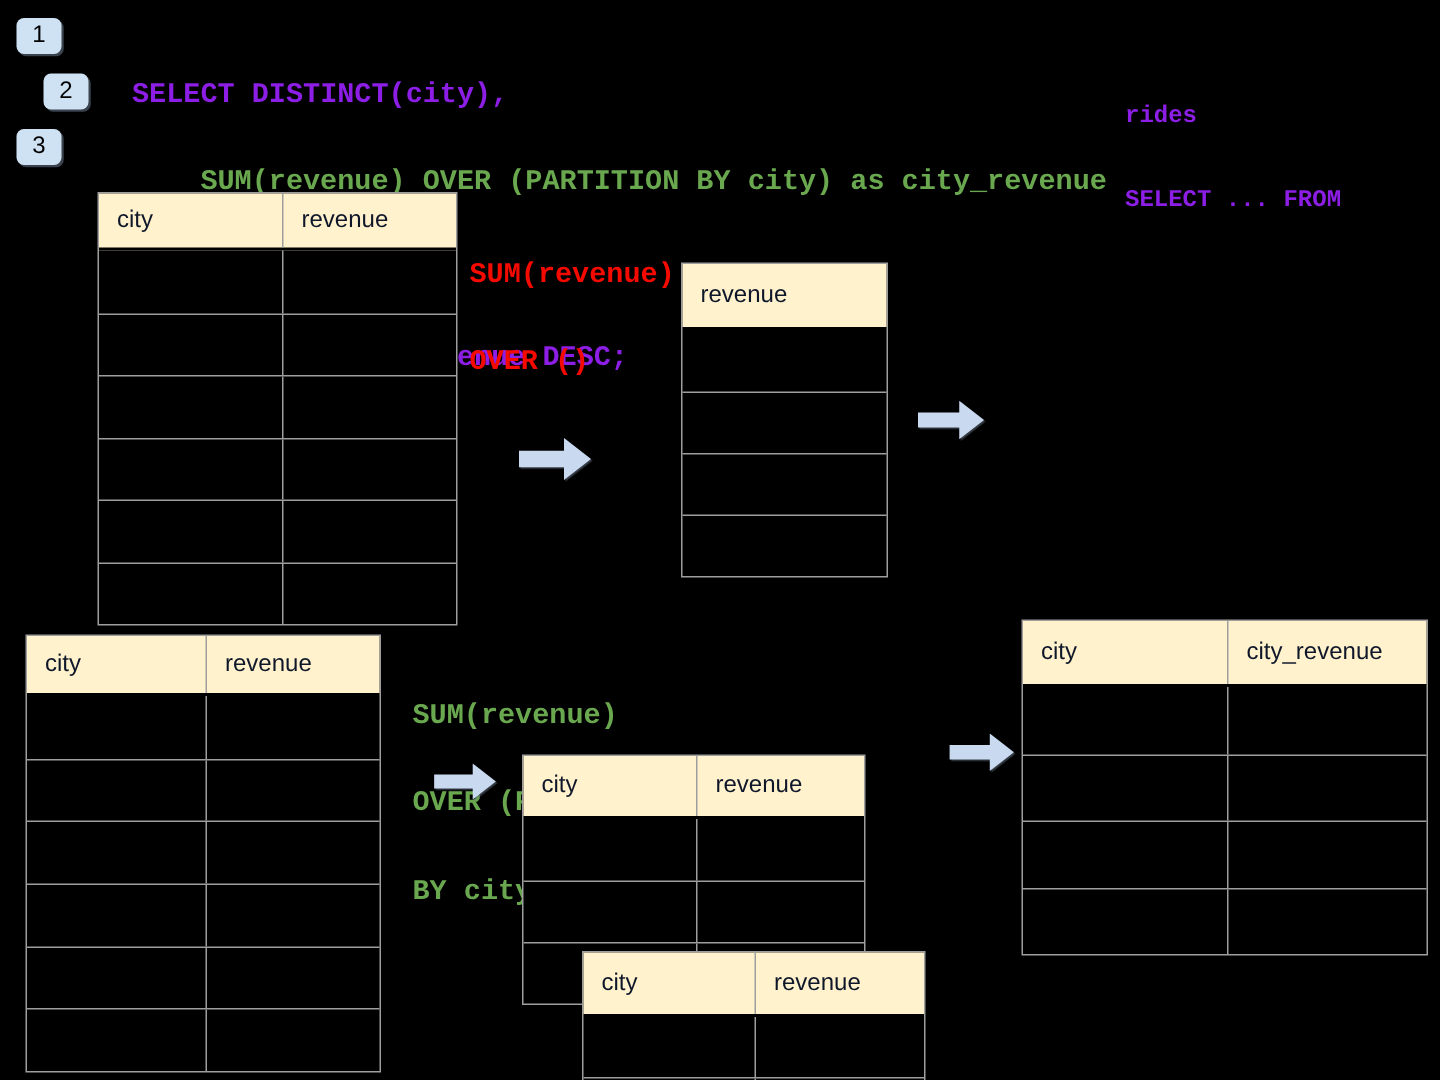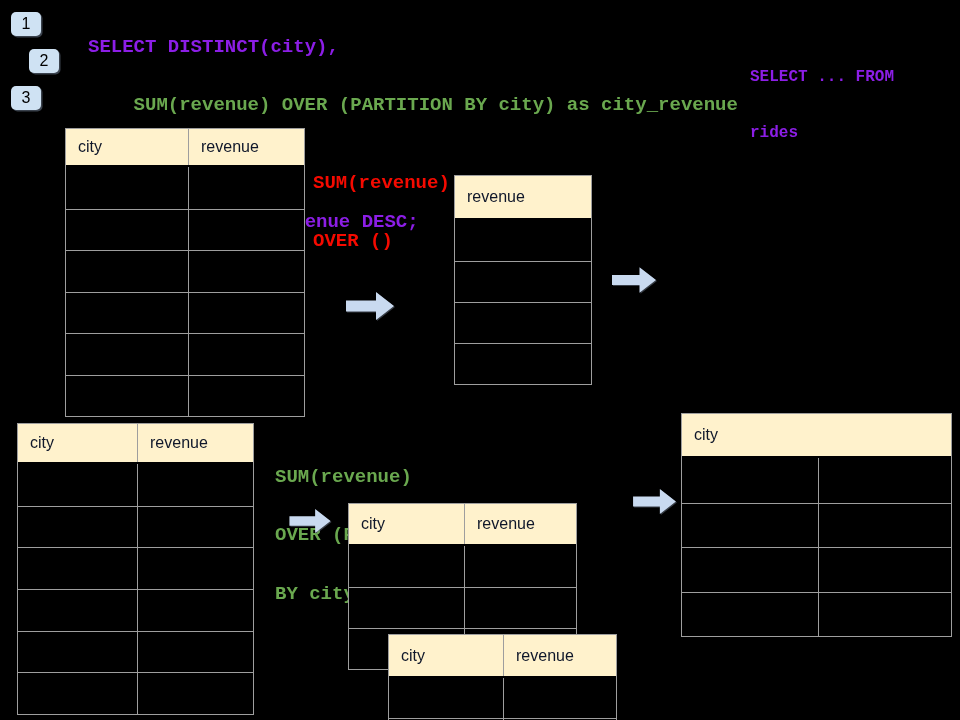--- a/index.html
+++ b/index.html
@@ -9,21 +9,21 @@
   
   .code{position:absolute;font-family:"Liberation Mono",monospace;font-weight:bold;
         white-space:pre;}
   .code-line{display:block;height:22.25px;line-height:22.25px;font-size:19px;}
   .ind-2{padding-left:2ch;}
   .ind-4{padding-left:4ch;}
   .cl-purple{color:#8C1EE6;}
   .cl-red{color:#F50A00;}
   .cl-green{color:#6AA84F;}
 
-  .main-code{left:88px;top:0;}
+  .main-code{left:88px;top:16px;}
   .side-note{left:750px;top:32px;}
   .side-note .code-line{font-size:16px;height:19.5px;line-height:19.5px;}
   .label-over-all{left:313px;top:136px;}
   .label-over-partition{left:275px;top:430px;}
 
   
   .badge{position:absolute;width:30px;height:24px;background:#CFE2F3;border-radius:5px;
          color:#000;font-size:16px;display:flex;align-items:center;justify-content:center;
          box-shadow:1.5px 1.5px 0 rgba(105,120,140,.55);}
   .badge-1{left:11px;top:12px;}
@@ -84,22 +84,22 @@
   <div class="badge badge-3">3</div>
 
   <div class="code main-code">
     <span class="code-line cl-purple">SELECT DISTINCT(city),</span>
     <span class="code-line cl-green ind-4">SUM(revenue) OVER (PARTITION BY city) as city_revenue</span>
     <span class="code-line cl-purple ind-2">FROM rides</span>
     <span class="code-line cl-purple ind-2">ORDER by city_revenue DESC;</span>
   </div>
 
   <div class="code side-note">
+    <span class="code-line cl-purple">rides</span>
     <span class="code-line cl-purple">SELECT ... FROM</span>
-    <span class="code-line cl-purple">rides</span>
   </div>
 
   <div class="code label-over-all">
     <span class="code-line cl-red">SUM(revenue)</span>
     <span class="code-line cl-red">OVER ()</span>
   </div>
 
   <div class="code label-over-partition">
     <span class="code-line cl-green">SUM(revenue)</span>
     <span class="code-line cl-green">OVER (PARTITION</span>
@@ -226,20 +226,21 @@
         <div class="trow">
           <div class="tcell c1"></div>
           <div class="tcell c2"></div>
         </div>
       </div>
   </div>
 
   <div class="tbl t-result">
     <div class="thead">
       <div class="th c1">city</div>
+      <div class="th c2">city_revenue</div>
     </div>
     <div class="tbody">
         <div class="trow">
           <div class="tcell c1"></div>
           <div class="tcell c2"></div>
         </div>
         <div class="trow">
           <div class="tcell c1"></div>
           <div class="tcell c2"></div>
         </div>

